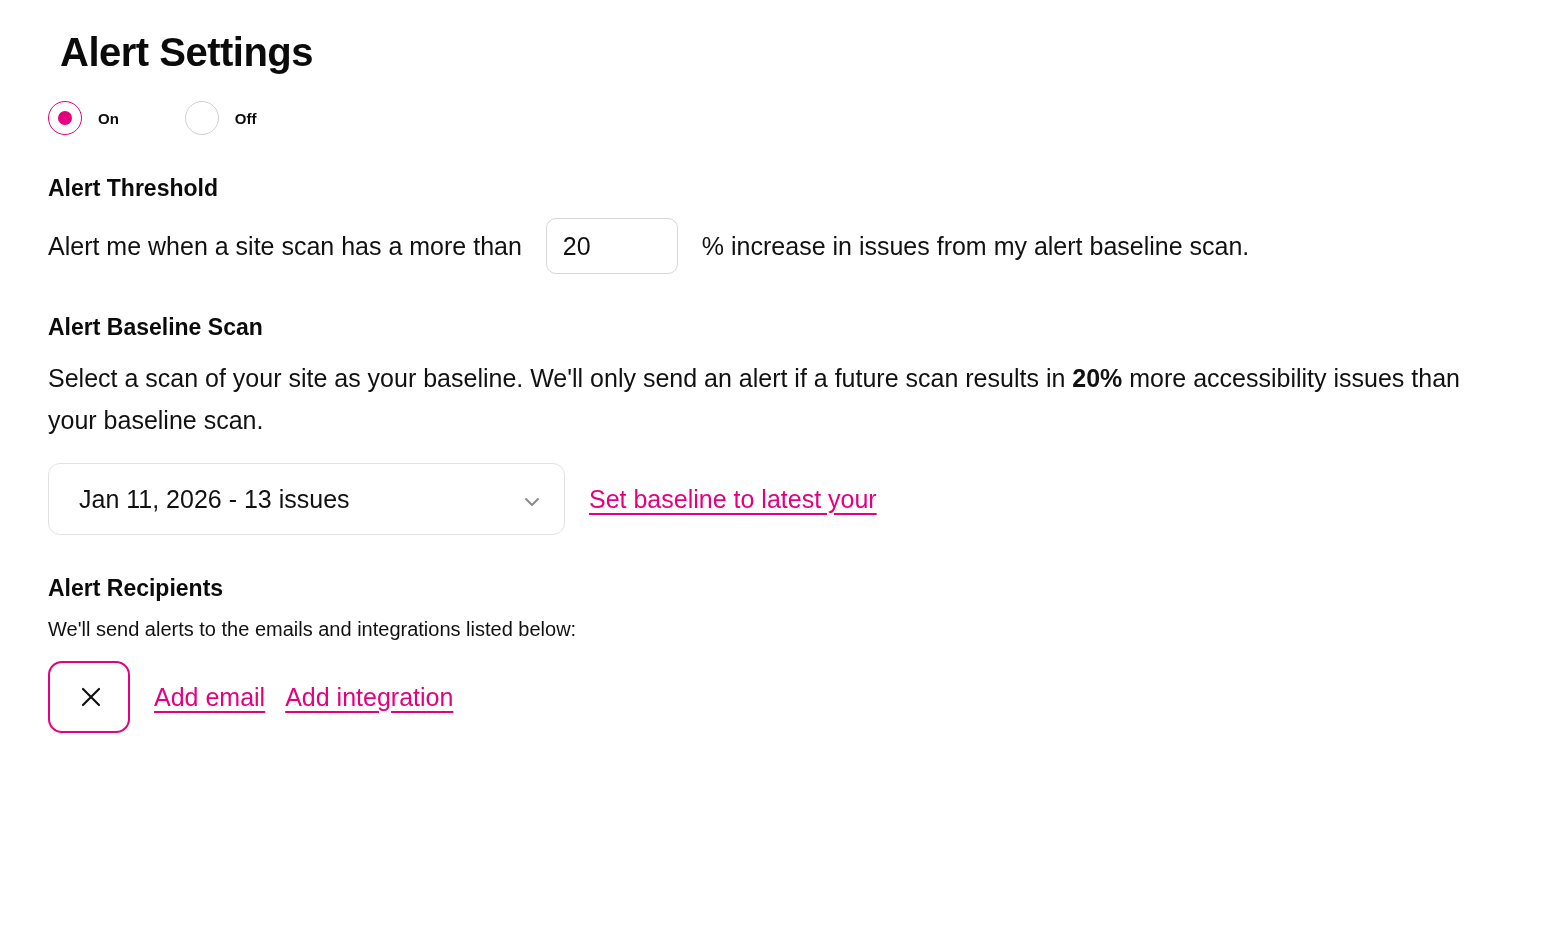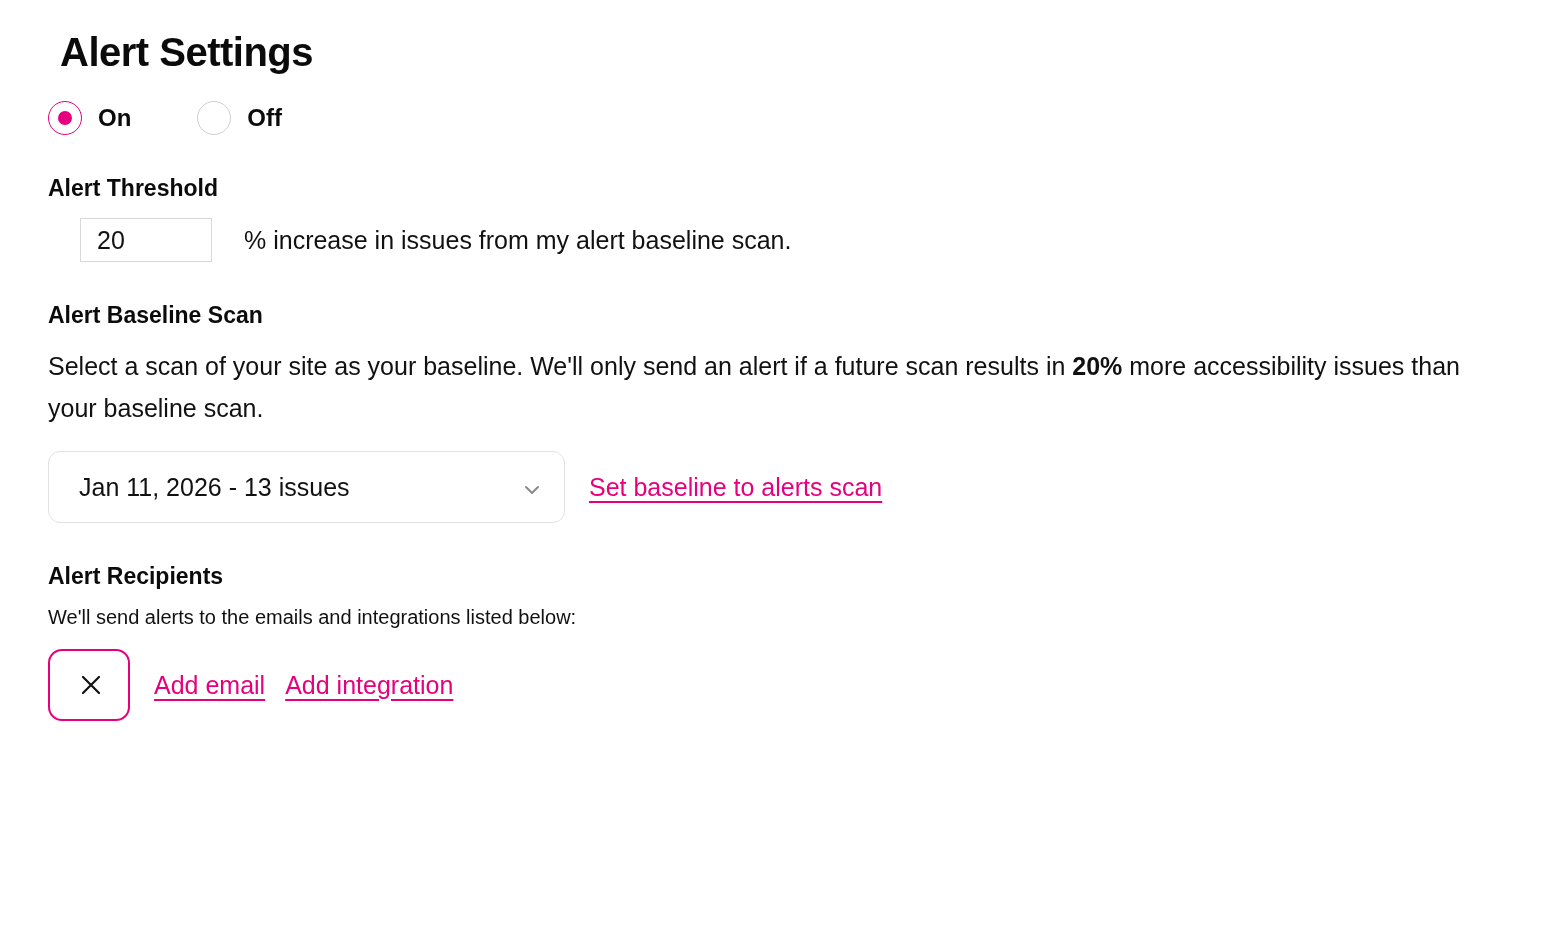--- a/index.html
+++ b/index.html
@@ -60,38 +60,38 @@
   .radio-outer.checked {
     border-color: #e6007e;
   }
   .radio-dot {
     width: 14px;
     height: 14px;
     border-radius: 50%;
     background: #e6007e;
   }
   .radio-label {
-    font-size: 24px;
+    font-size: 15px;
     font-weight: bold;
     color: #0b0b0b;
   }
   
   .threshold-line {
     display: flex;
     align-items: center;
     font-size: 25px;
     color: #111111;
     flex-wrap: nowrap;
   }
   .threshold-input {
     width: 132px;
-    height: 44px;
-    margin: 0 32px;
+    height: 56px;
+    margin: 0 24px;
     border: 1.5px solid #d8d8d8;
-    border-radius: 0;
+    border-radius: 10px;
     font-size: 25px;
     font-family: "Liberation Sans", sans-serif;
     color: #111111;
     padding: 0 16px;
     box-sizing: border-box;
     background: #fff;
   }
   
   .baseline-desc {
     font-size: 25px;
@@ -189,40 +189,41 @@
       <div class="radio-item">
         <span class="radio-outer"></span>
         <span class="radio-label">Off</span>
       </div>
     </div>
   </div>
 
   <div class="block">
     <h2 class="section-heading">Alert Threshold</h2>
     <div class="threshold-line">
+      <span>Alert me when a site scan has a more than</span>
       <input class="threshold-input" type="text" value="20" style="">
       <span>% increase in issues from my alert baseline scan.</span>
     </div>
   </div>
 
   <div class="block">
     <h2 class="section-heading">Alert Baseline Scan</h2>
     <p class="baseline-desc">
       <span>Select a scan of your site as your baseline. We'll only send an alert if a future scan results in </span><b>20%</b><span> more accessibility issues than your baseline scan.</span>
     </p>
     <div class="baseline-row">
       <div class="select-box">
         <span>Jan 11, 2026 - 13 issues</span>
         <span class="chev">
           <svg width="20" height="20" viewBox="0 0 20 20" fill="none" aria-hidden="true">
             <path d="M4 7 L10 13 L16 7" stroke="#8a8a8a" stroke-width="2" stroke-linecap="round" stroke-linejoin="round"></path>
           </svg>
         </span>
       </div>
-      <a class="link">Set baseline to alerts scan</a>
+      <a class="link">Set baseline to latest your</a>
     </div>
   </div>
 
   <div class="block">
     <h2 class="section-heading">Alert Recipients</h2>
     <p class="recipients-desc">We'll send alerts to the emails and integrations listed below:</p>
     <div class="recipients-row">
       <div class="chip">
         <span class="chip-x">
           <svg width="22" height="22" viewBox="0 0 22 22" fill="none" aria-hidden="true">

